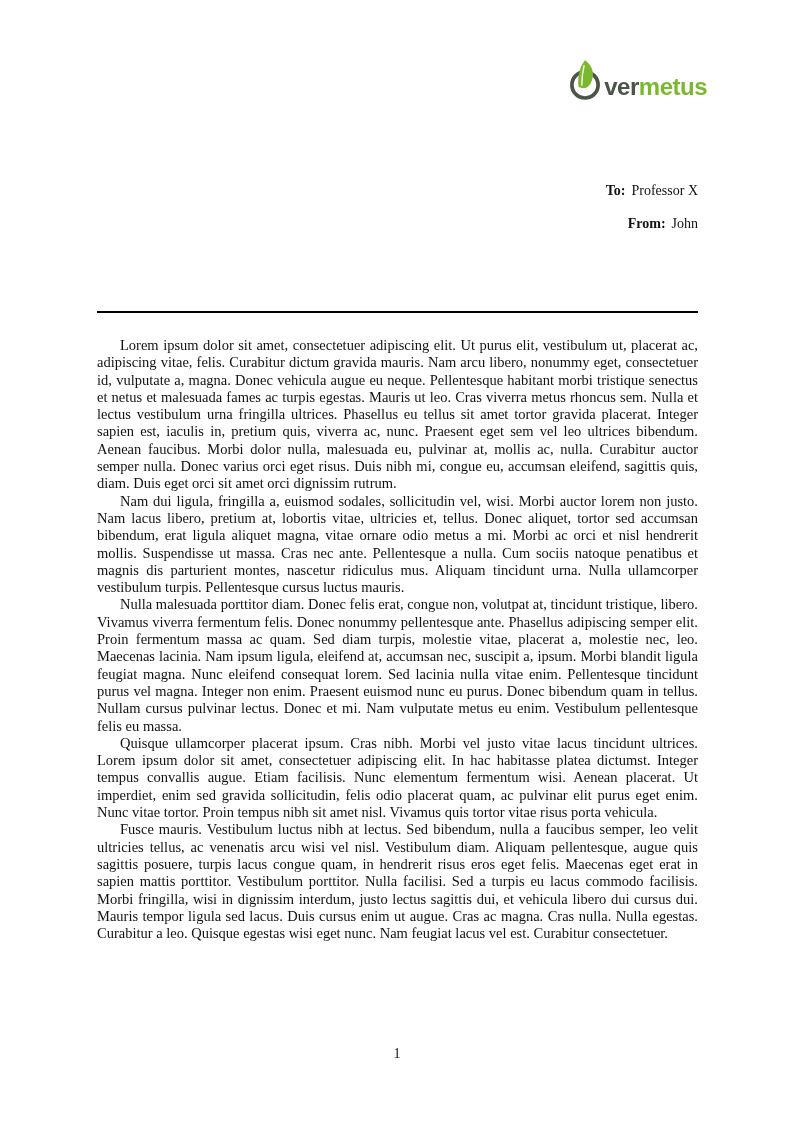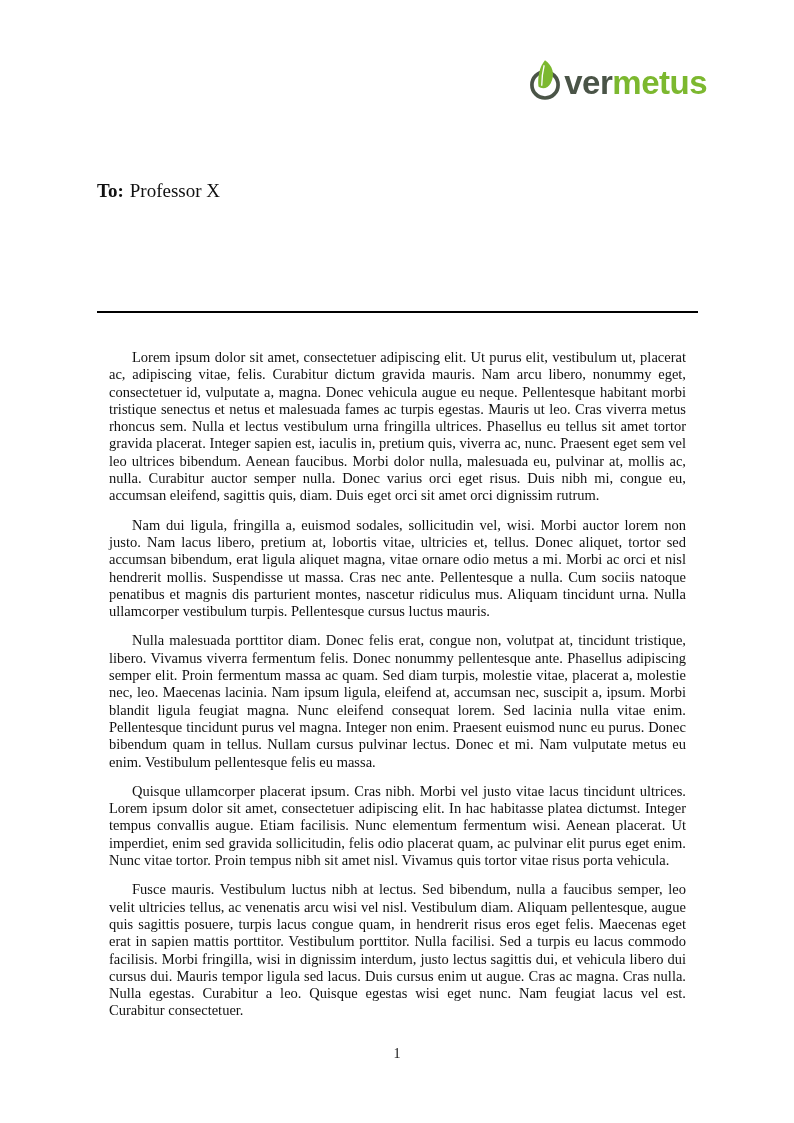--- a/index.html
+++ b/index.html
@@ -8,39 +8,39 @@
   }
   html,body{margin:0;padding:0;background:#ffffff;}
   .page{
     position:relative;width:794px;height:1123px;margin:0 auto;background:#ffffff;
     font-family:"Liberation Serif","DejaVu Serif",serif;color:#111111;overflow:hidden;
   }
   
   .logo{
     position:absolute;top:58px;right:87px;display:flex;align-items:flex-end;
     font-family:"Liberation Sans","DejaVu Sans",sans-serif;font-weight:700;
-    font-size:33px;letter-spacing:-0.5px;line-height:1;text-align:center;
+    font-size:24px;letter-spacing:-0.5px;line-height:1;text-align:center;
   }
   .logo-o{width:36px;height:44px;margin-right:1px;margin-bottom:-3px;}
   .logo-over{color:var(--logo-dark);}
   .logo-leaf{color:var(--accent-green);}
   
-  .memo{position:absolute;left:97px;top:182px;width:601px;font-size:19px;line-height:18px;}
+  .memo{position:absolute;left:97px;top:182px;width:601px;font-size:14px;line-height:18px;text-align:right;}
   .memo-row{margin-bottom:15px;}
   .memo-label{font-weight:700;margin-right:6px;}
   .memo-value{font-weight:400;}
   
   .rule{position:absolute;left:97px;top:311px;width:601px;height:2px;background:#000000;}
   
   .body-text{
     position:absolute;left:97px;top:337px;width:601px;
     font-size:14.5px;line-height:17.3px;text-align:justify;
     hyphens:auto;-webkit-hyphens:auto;
   }
-  .body-text p{margin:12px;text-indent:23px;}
+  .body-text p{margin:0;text-indent:23px;}
   
   .footer{position:absolute;left:0;top:1046px;width:794px;text-align:center;font-size:14px;color:#111111;}
 </style>
 </head>
 <body>
 
 <div class="page">
 
   <div class="logo">
     <svg class="logo-o" viewBox="0 0 44 52" aria-hidden="true">
@@ -49,20 +49,23 @@
       <path d="M21 8 C 19 16 18 25 18 33" fill="none" stroke="#ffffff" stroke-width="1.6"></path>
     </svg>
     <span class="logo-over">ver</span>
       <span class="logo-leaf">metus</span>
   </div>
 
   <div class="memo">
     <div class="memo-row">
       <span class="memo-label">To:</span><span class="memo-value">Professor X</span>
     </div>
+    <div class="memo-row">
+      <span class="memo-label">From:</span><span class="memo-value">John</span>
+    </div>
   </div>
 
   <div class="rule"></div>
 
   <div class="body-text">
     <p>Lorem ipsum dolor sit amet, consectetuer adipiscing elit. Ut purus elit, vestibulum ut, placerat ac, adipiscing vitae, felis. Curabitur dictum gravida mauris. Nam arcu libero, nonummy eget, consectetuer id, vulputate a, magna. Donec vehicula augue eu neque. Pellentesque habitant morbi tristique senectus et netus et malesuada fames ac turpis egestas. Mauris ut leo. Cras viverra metus rhoncus sem. Nulla et lectus vestibulum urna fringilla ultrices. Phasellus eu tellus sit amet tortor gravida placerat. Integer sapien est, iaculis in, pretium quis, viverra ac, nunc. Praesent eget sem vel leo ultrices bibendum. Aenean faucibus. Morbi dolor nulla, malesuada eu, pulvinar at, mollis ac, nulla. Curabitur auctor semper nulla. Donec varius orci eget risus. Duis nibh mi, congue eu, accumsan eleifend, sagittis quis, diam. Duis eget orci sit amet orci dignissim rutrum.</p>
     <p>Nam dui ligula, fringilla a, euismod sodales, sollicitudin vel, wisi. Morbi auctor lorem non justo. Nam lacus libero, pretium at, lobortis vitae, ultricies et, tellus. Donec aliquet, tortor sed accumsan bibendum, erat ligula aliquet magna, vitae ornare odio metus a mi. Morbi ac orci et nisl hendrerit mollis. Suspendisse ut massa. Cras nec ante. Pellentesque a nulla. Cum sociis natoque penatibus et magnis dis parturient montes, nascetur ridiculus mus. Aliquam tincidunt urna. Nulla ullamcorper vestibulum turpis. Pellentesque cursus luctus mauris.</p>
     <p>Nulla malesuada porttitor diam. Donec felis erat, congue non, volutpat at, tincidunt tristique, libero. Vivamus viverra fermentum felis. Donec nonummy pellentesque ante. Phasellus adipiscing semper elit. Proin fermentum massa ac quam. Sed diam turpis, molestie vitae, placerat a, molestie nec, leo. Maecenas lacinia. Nam ipsum ligula, eleifend at, accumsan nec, suscipit a, ipsum. Morbi blandit ligula feugiat magna. Nunc eleifend consequat lorem. Sed lacinia nulla vitae enim. Pellentesque tincidunt purus vel magna. Integer non enim. Praesent euismod nunc eu purus. Donec bibendum quam in tellus. Nullam cursus pulvinar lectus. Donec et mi. Nam vulputate metus eu enim. Vestibulum pellentesque felis eu massa.</p>
     <p>Quisque ullamcorper placerat ipsum. Cras nibh. Morbi vel justo vitae lacus tincidunt ultrices. Lorem ipsum dolor sit amet, consectetuer adipiscing elit. In hac habitasse platea dictumst. Integer tempus convallis augue. Etiam facilisis. Nunc elementum fermentum wisi. Aenean placerat. Ut imperdiet, enim sed gravida sollicitudin, felis odio placerat quam, ac pulvinar elit purus eget enim. Nunc vitae tortor. Proin tempus nibh sit amet nisl. Vivamus quis tortor vitae risus porta vehicula.</p>
     <p>Fusce mauris. Vestibulum luctus nibh at lectus. Sed bibendum, nulla a faucibus semper, leo velit ultricies tellus, ac venenatis arcu wisi vel nisl. Vestibulum diam. Aliquam pellentesque, augue quis sagittis posuere, turpis lacus congue quam, in hendrerit risus eros eget felis. Maecenas eget erat in sapien mattis porttitor. Vestibulum porttitor. Nulla facilisi. Sed a turpis eu lacus commodo facilisis. Morbi fringilla, wisi in dignissim interdum, justo lectus sagittis dui, et vehicula libero dui cursus dui. Mauris tempor ligula sed lacus. Duis cursus enim ut augue. Cras ac magna. Cras nulla. Nulla egestas. Curabitur a leo. Quisque egestas wisi eget nunc. Nam feugiat lacus vel est. Curabitur consectetuer.</p>

